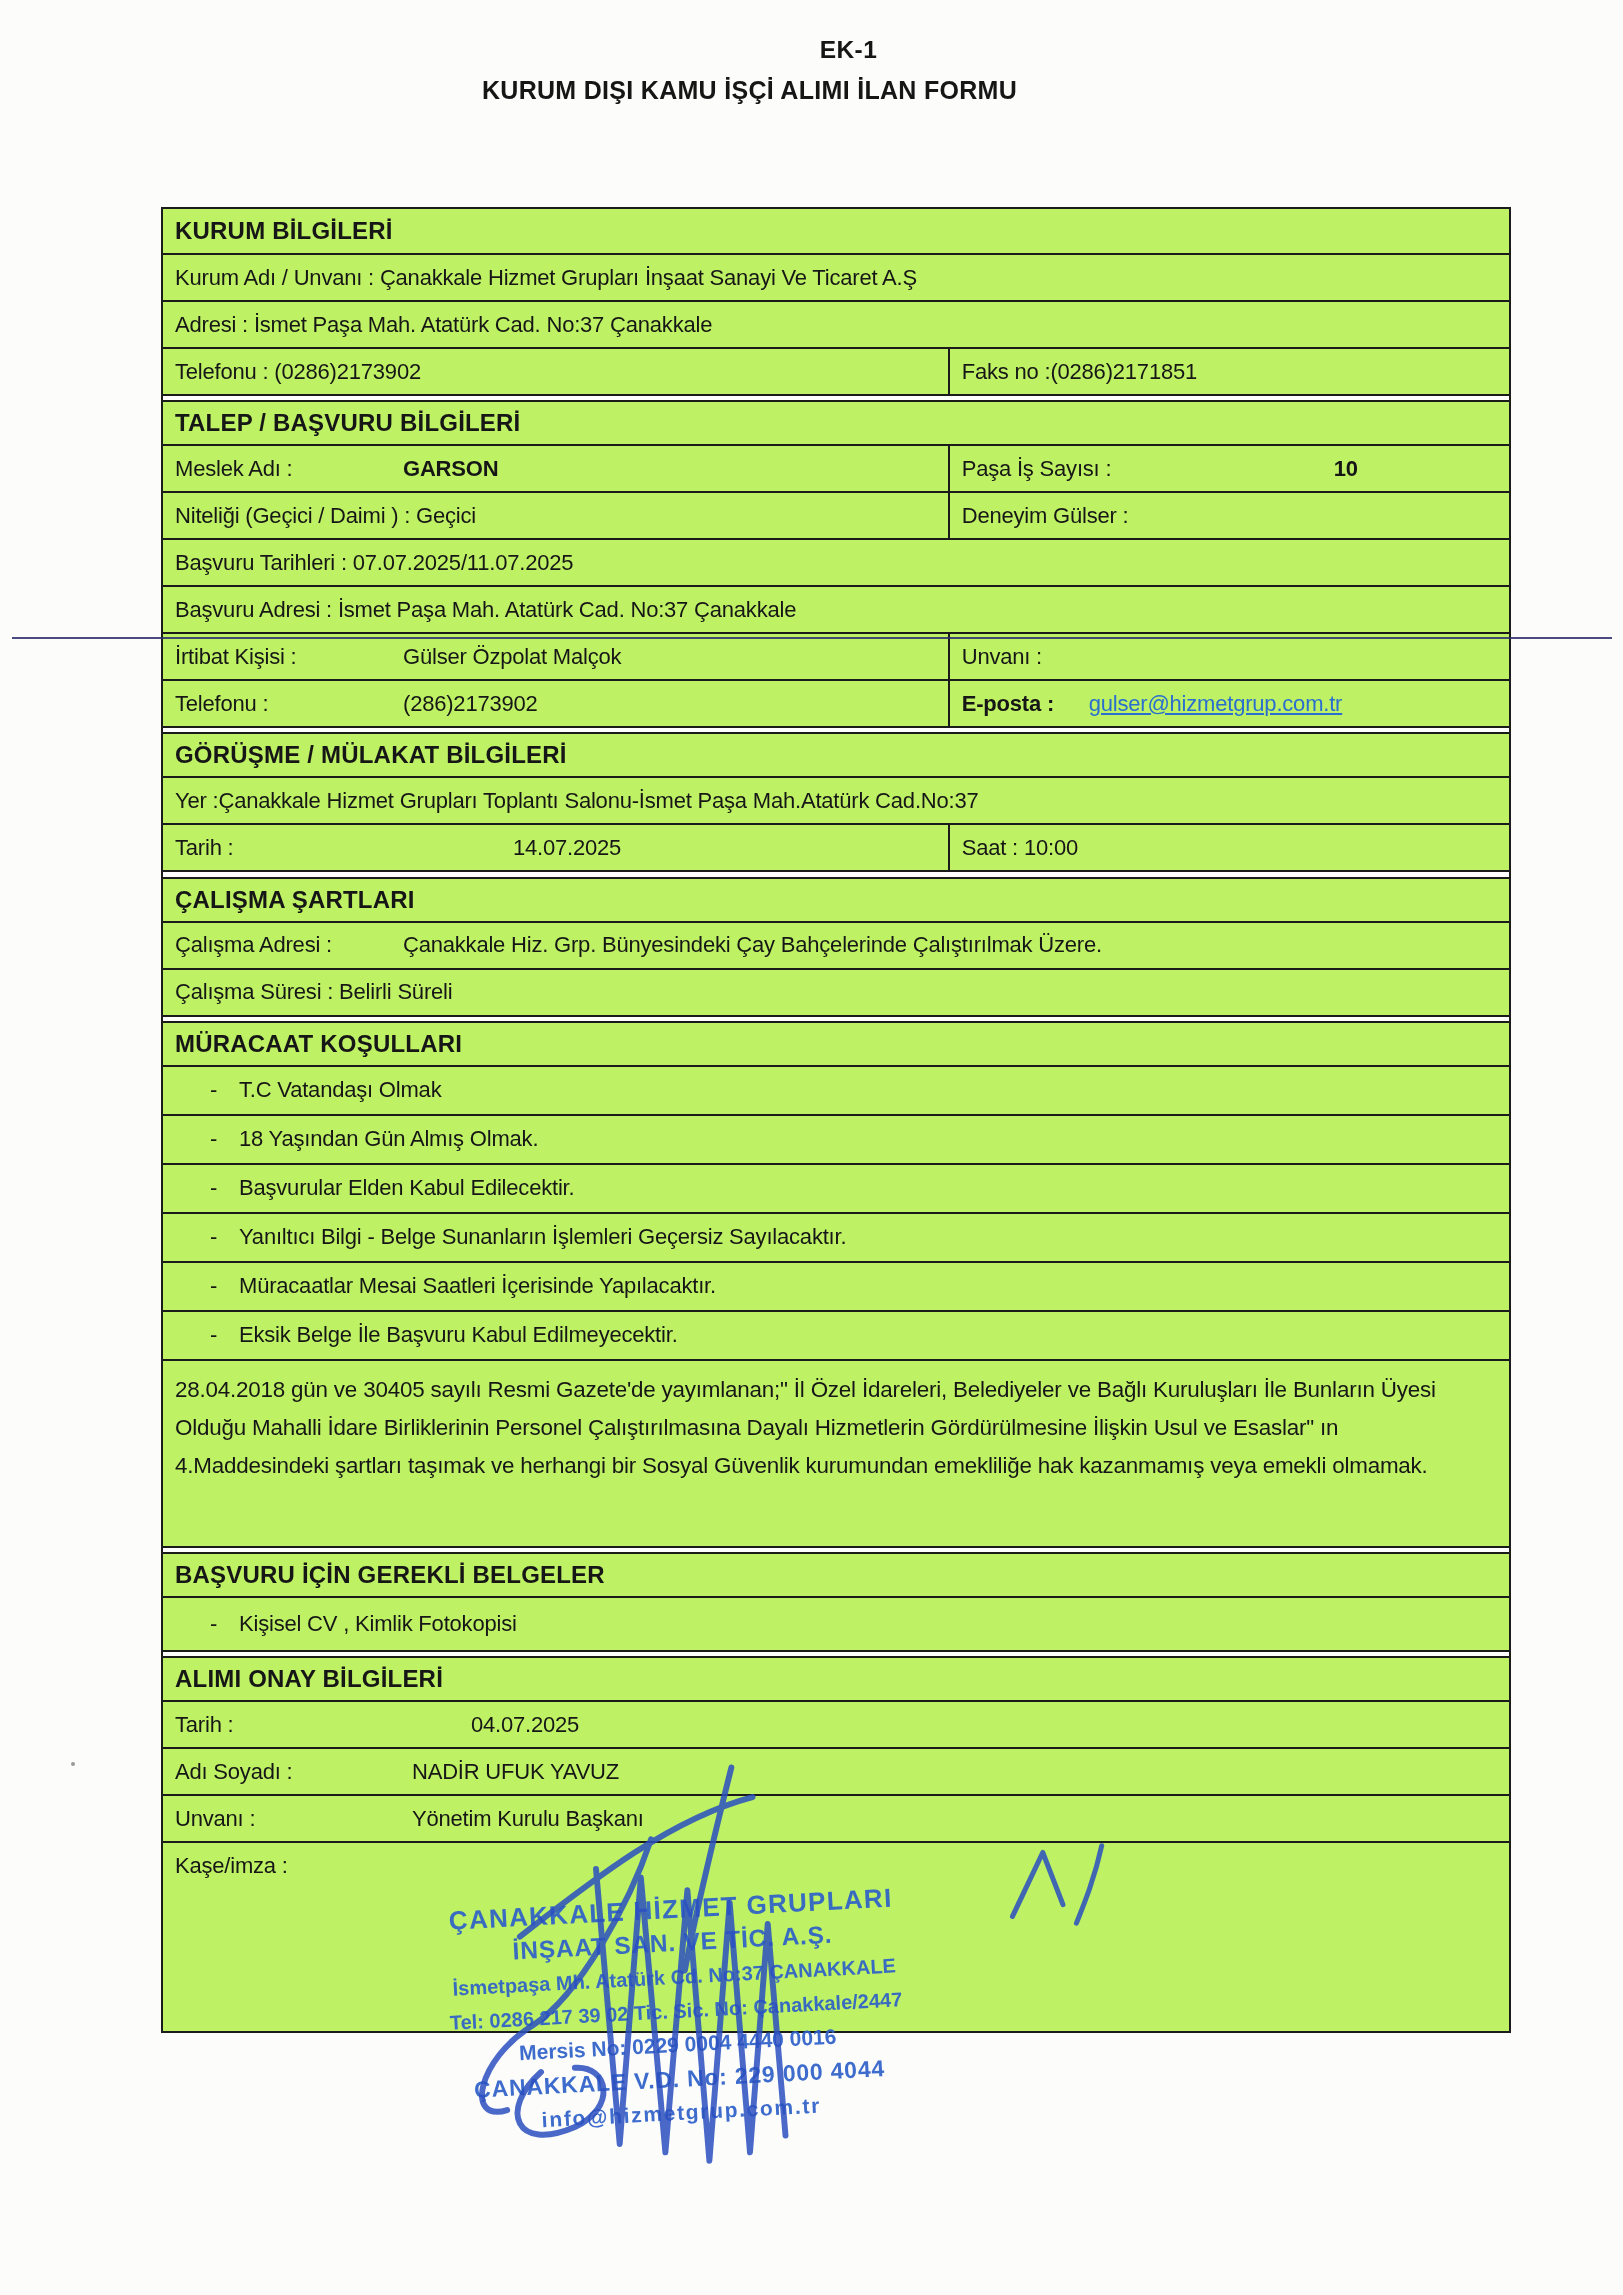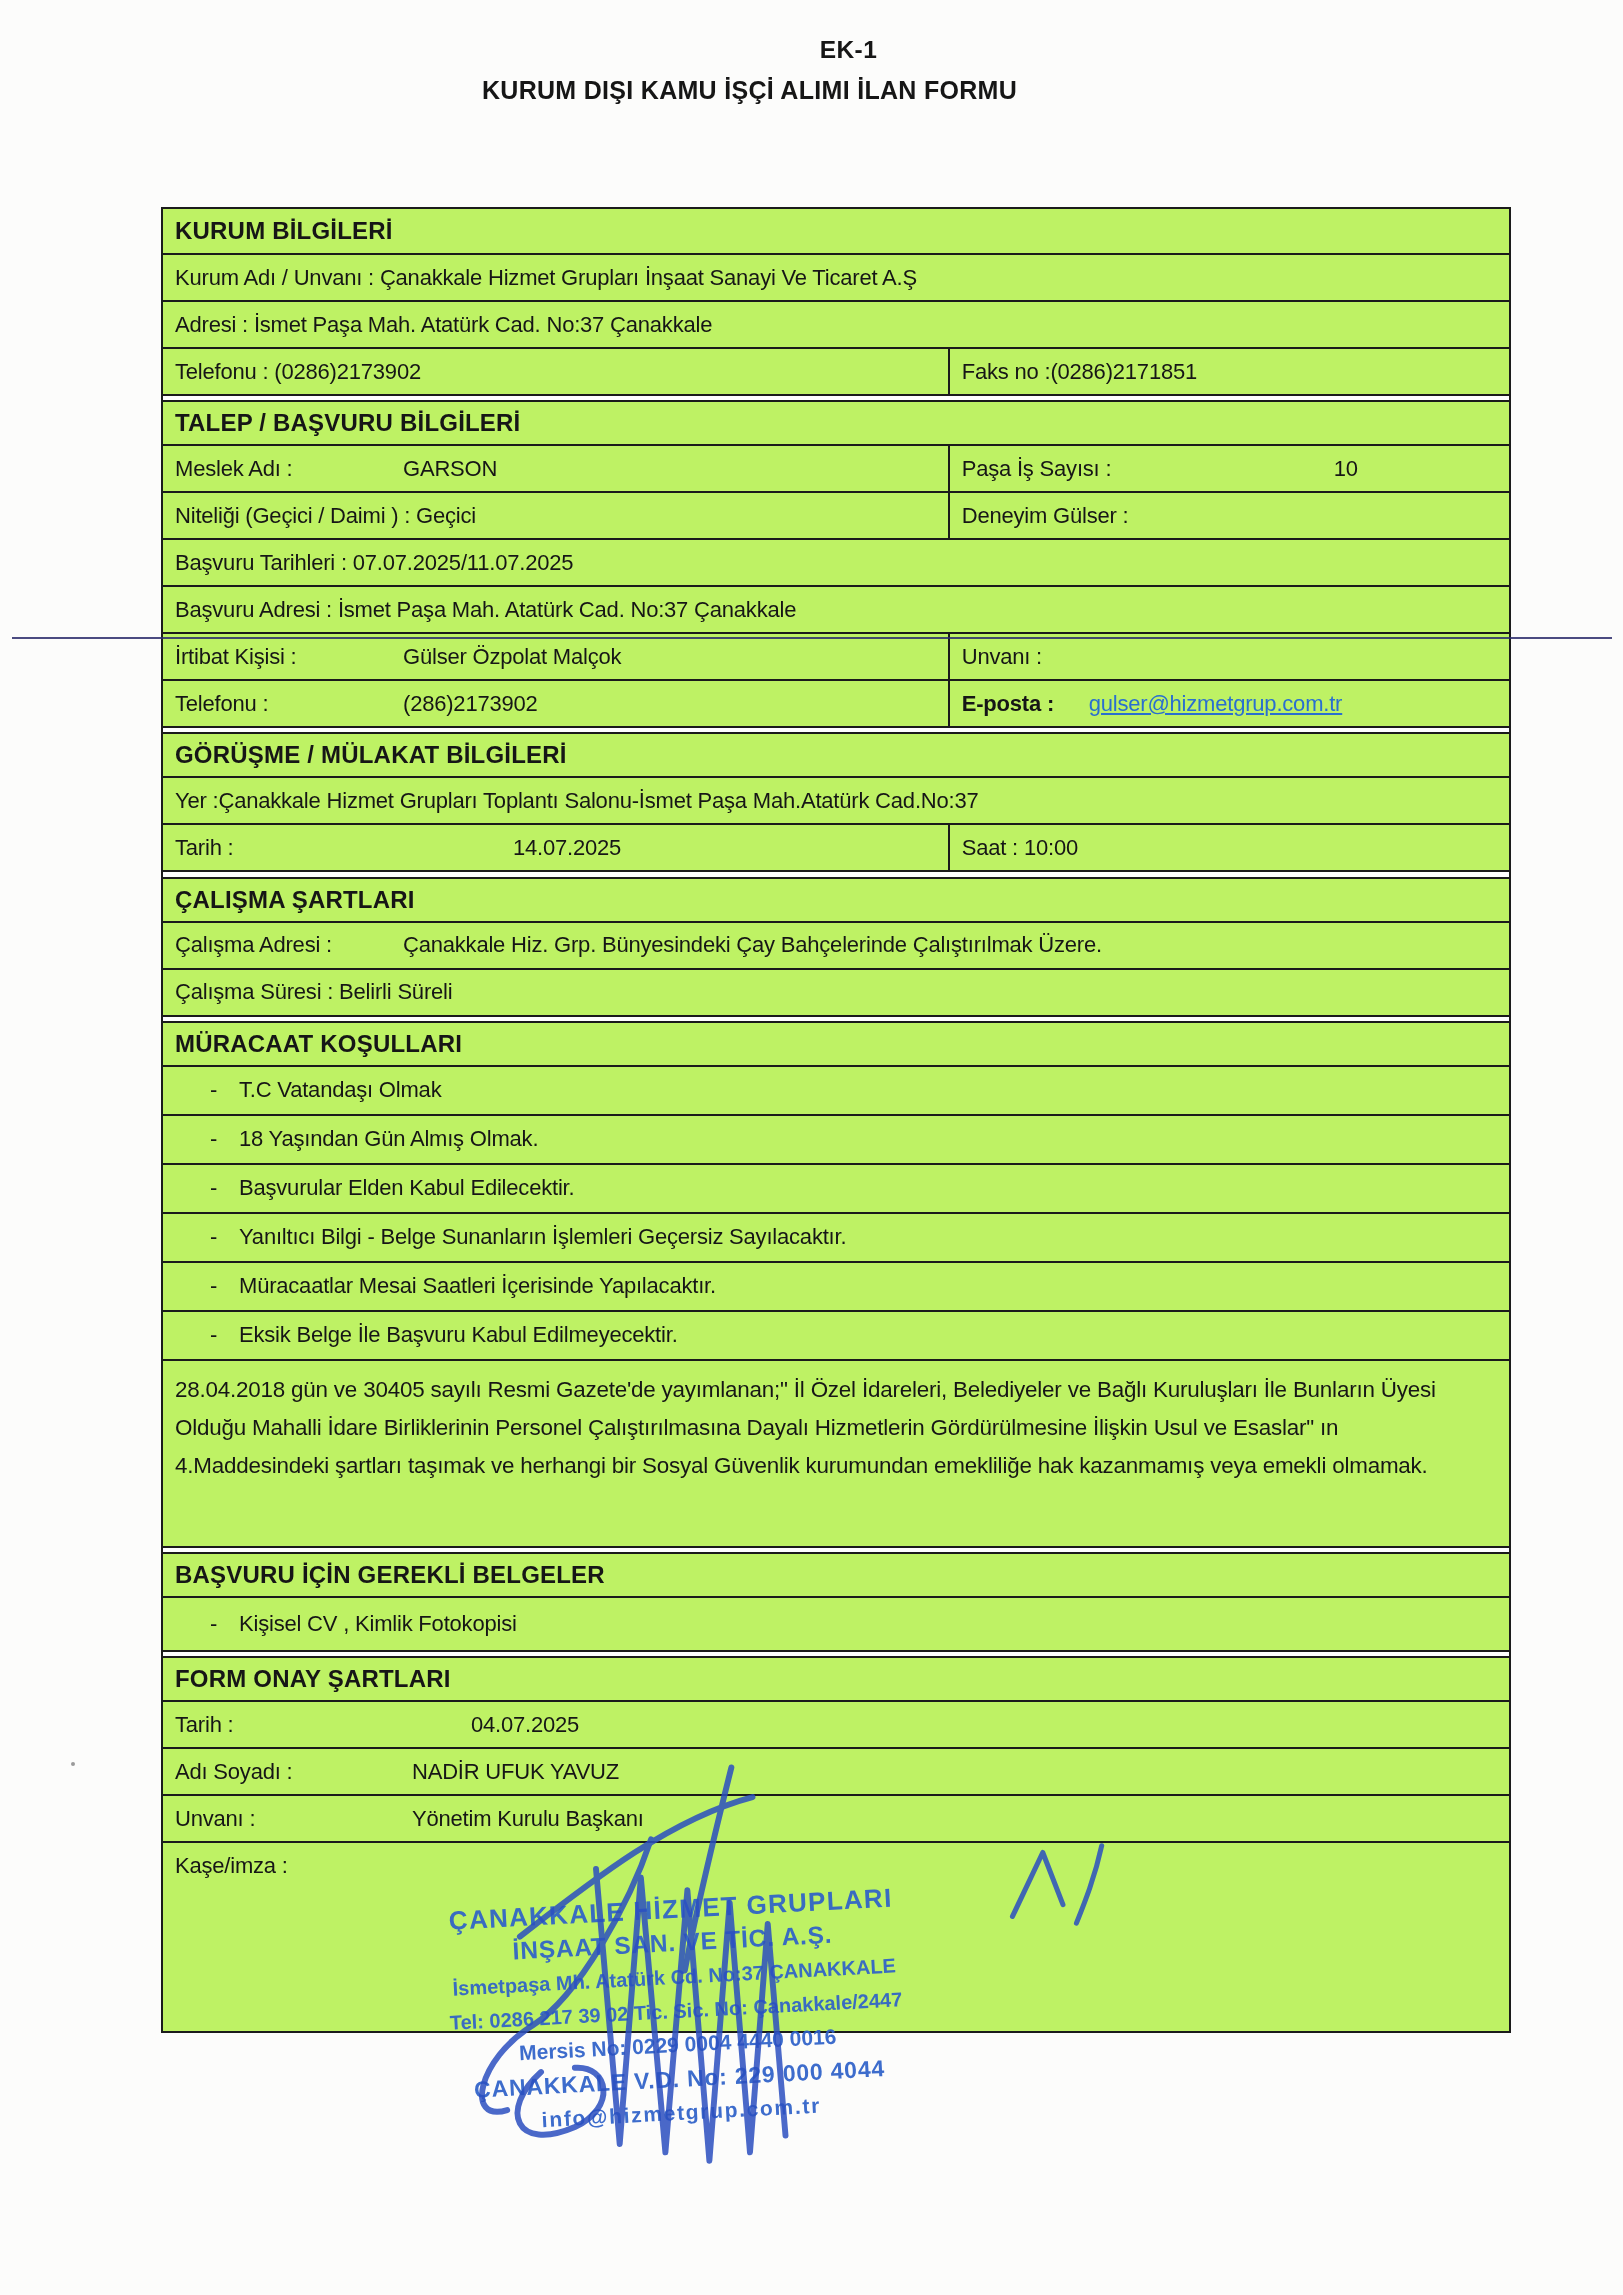--- a/index.html
+++ b/index.html
@@ -28,21 +28,21 @@
   .h54{height:46px}.h56{height:47px}.h58{height:49px}.h64{height:54px}
   .hpar{height:187px}.hkase{height:188px}
   .cell{display:flex;align-items:center;padding:0 12px;box-sizing:border-box;font-size:22px;letter-spacing:-0.2px;}
   .cell.full{width:100%;}
   .cell.left{width:58.3%;}
   .cell.right{width:41.7%;border-left:2.5px solid #1b1b1b;}
   .sec-t{font-size:24px;font-weight:700;padding:0 12px;display:flex;align-items:center;letter-spacing:0.2px;}
   .row.sec{align-items:center;}
   .lab{display:inline-block;flex-shrink:0;}
   .w270{width:228px;} .w400{width:338px;} .w350{width:296px;} .w280{width:237px;} .w440{width:372px;} .w150{width:127px;font-weight:bold;}
-  .bold{font-weight:400;}
+  .bold{font-weight:700;}
   .bullet-cell{padding-left:47px;}
   .dash{display:inline-block;width:29px;flex-shrink:0;}
   .para-cell{align-items:flex-start;padding-top:10px;line-height:38px;font-size:22.4px;}
   .kase-cell{align-items:flex-start;padding-top:10px;}
   .email{color:#2a6fd0;text-decoration:underline;cursor:pointer;}
 
   
   .artifact-line{position:absolute;left:12px;top:637px;width:1600px;height:1.7px;background:#2b2b6b;opacity:.85;}
   .scan-dot{position:absolute;left:71px;top:1762px;width:4.2px;height:4.2px;background:#9a9a9a;border-radius:50%;}
 
@@ -228,21 +228,21 @@
       <span class="sec-t">BAŞVURU İÇİN GEREKLİ BELGELER</span>
     </div>
     <div class="row h64">
       <div class="cell full bullet-cell">
         <span class="dash">-</span>
         <span>Kişisel CV , Kimlik Fotokopisi</span>
       </div>
     </div>
 
     <div class="row sec h54">
-      <span class="sec-t">FORM ONAY ŞARTLARI</span>
+      <span class="sec-t">ALIMI ONAY BİLGİLERİ</span>
     </div>
     <div class="row h56">
       <div class="cell full">
         <span class="lab w350">Tarih :</span>
         <span>04.07.2025</span>
       </div>
     </div>
     <div class="row h56">
       <div class="cell full">
         <span class="lab w280">Adı Soyadı :</span>

